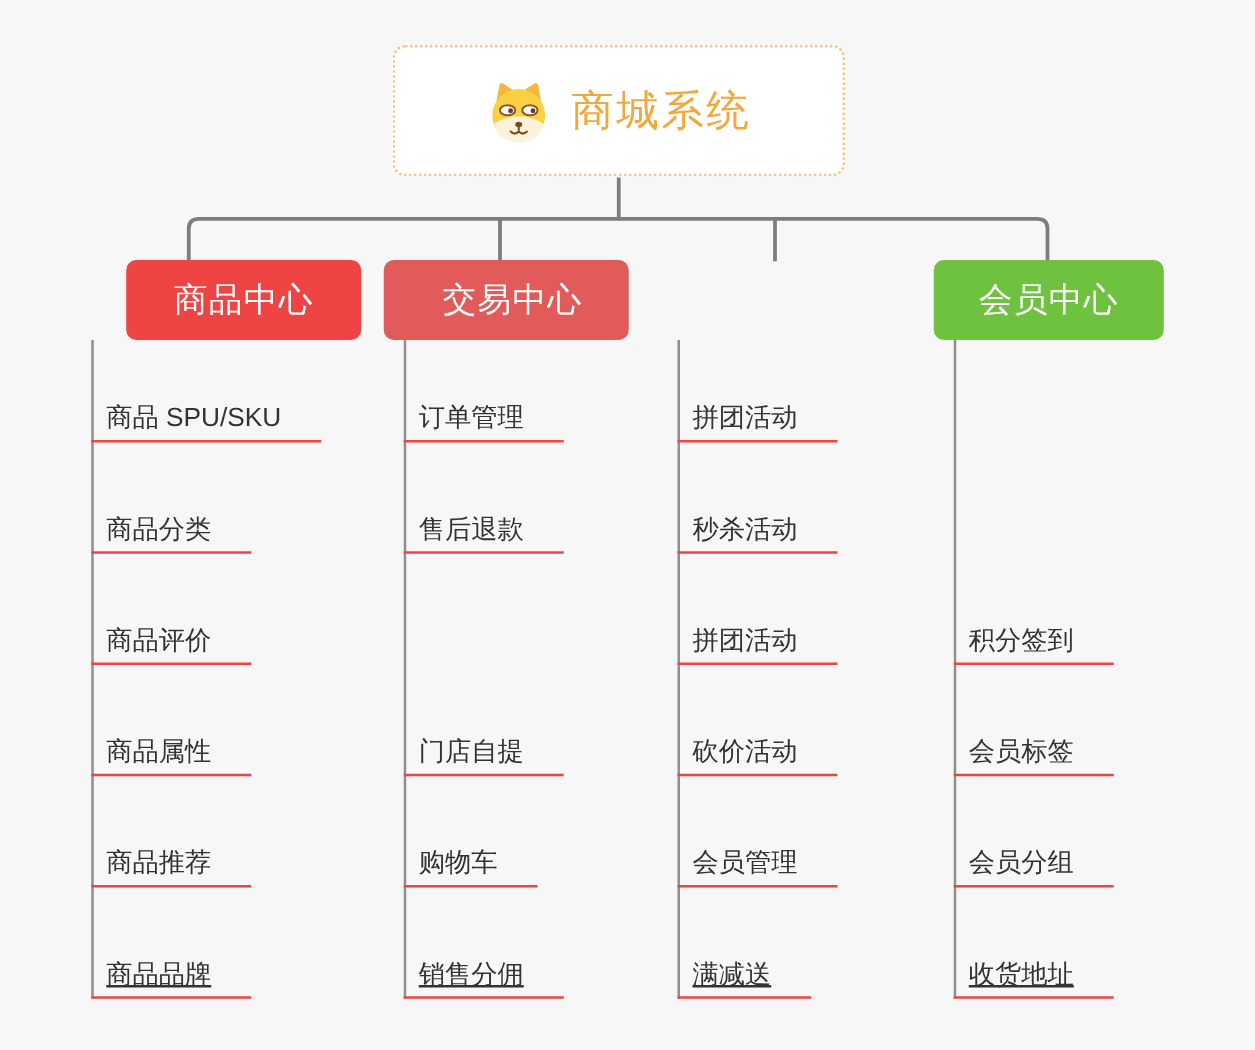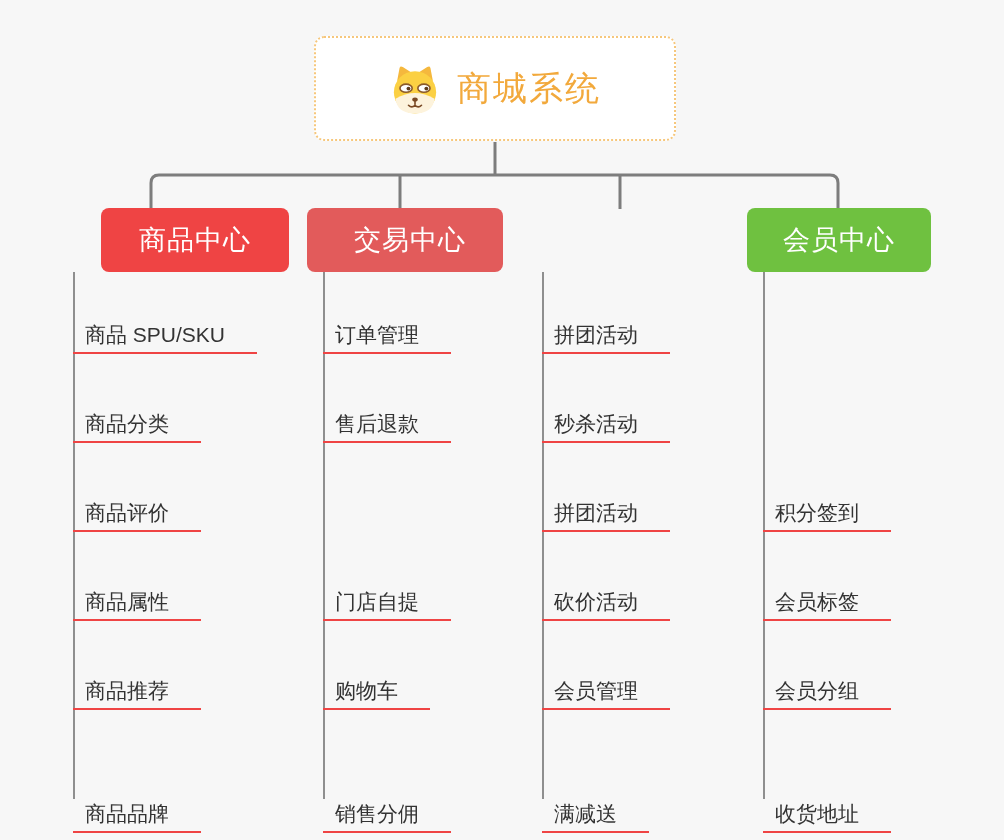--- a/index.html
+++ b/index.html
@@ -96,21 +96,21 @@
   }
   .c1 { left: 73px; }
   .c2 { left: 323px; }
   .c3 { left: 542px; }
   .c4 { left: 763px; }
   .t0 { top: 310px; }
   .t1 { top: 399px; }
   .t2 { top: 488px; }
   .t3 { top: 577px; }
   .t4 { top: 666px; }
-  .t5 { top: 789px; }
+  .t5 { top: 755px; text-decoration: underline; }
 </style>
 </head>
 <body>
 
 <div id="canvas">
 
   <svg class="connectors" viewBox="0 0 1004 840" xmlns="http://www.w3.org/2000/svg">
     <g stroke="#7d7d7d" stroke-width="3" fill="none">
       <path d="M495 142 V 176"></path>
       <path d="M151 209 V 183 Q151 175 159 175 H 830 Q838 175 838 183 V 209"></path>

